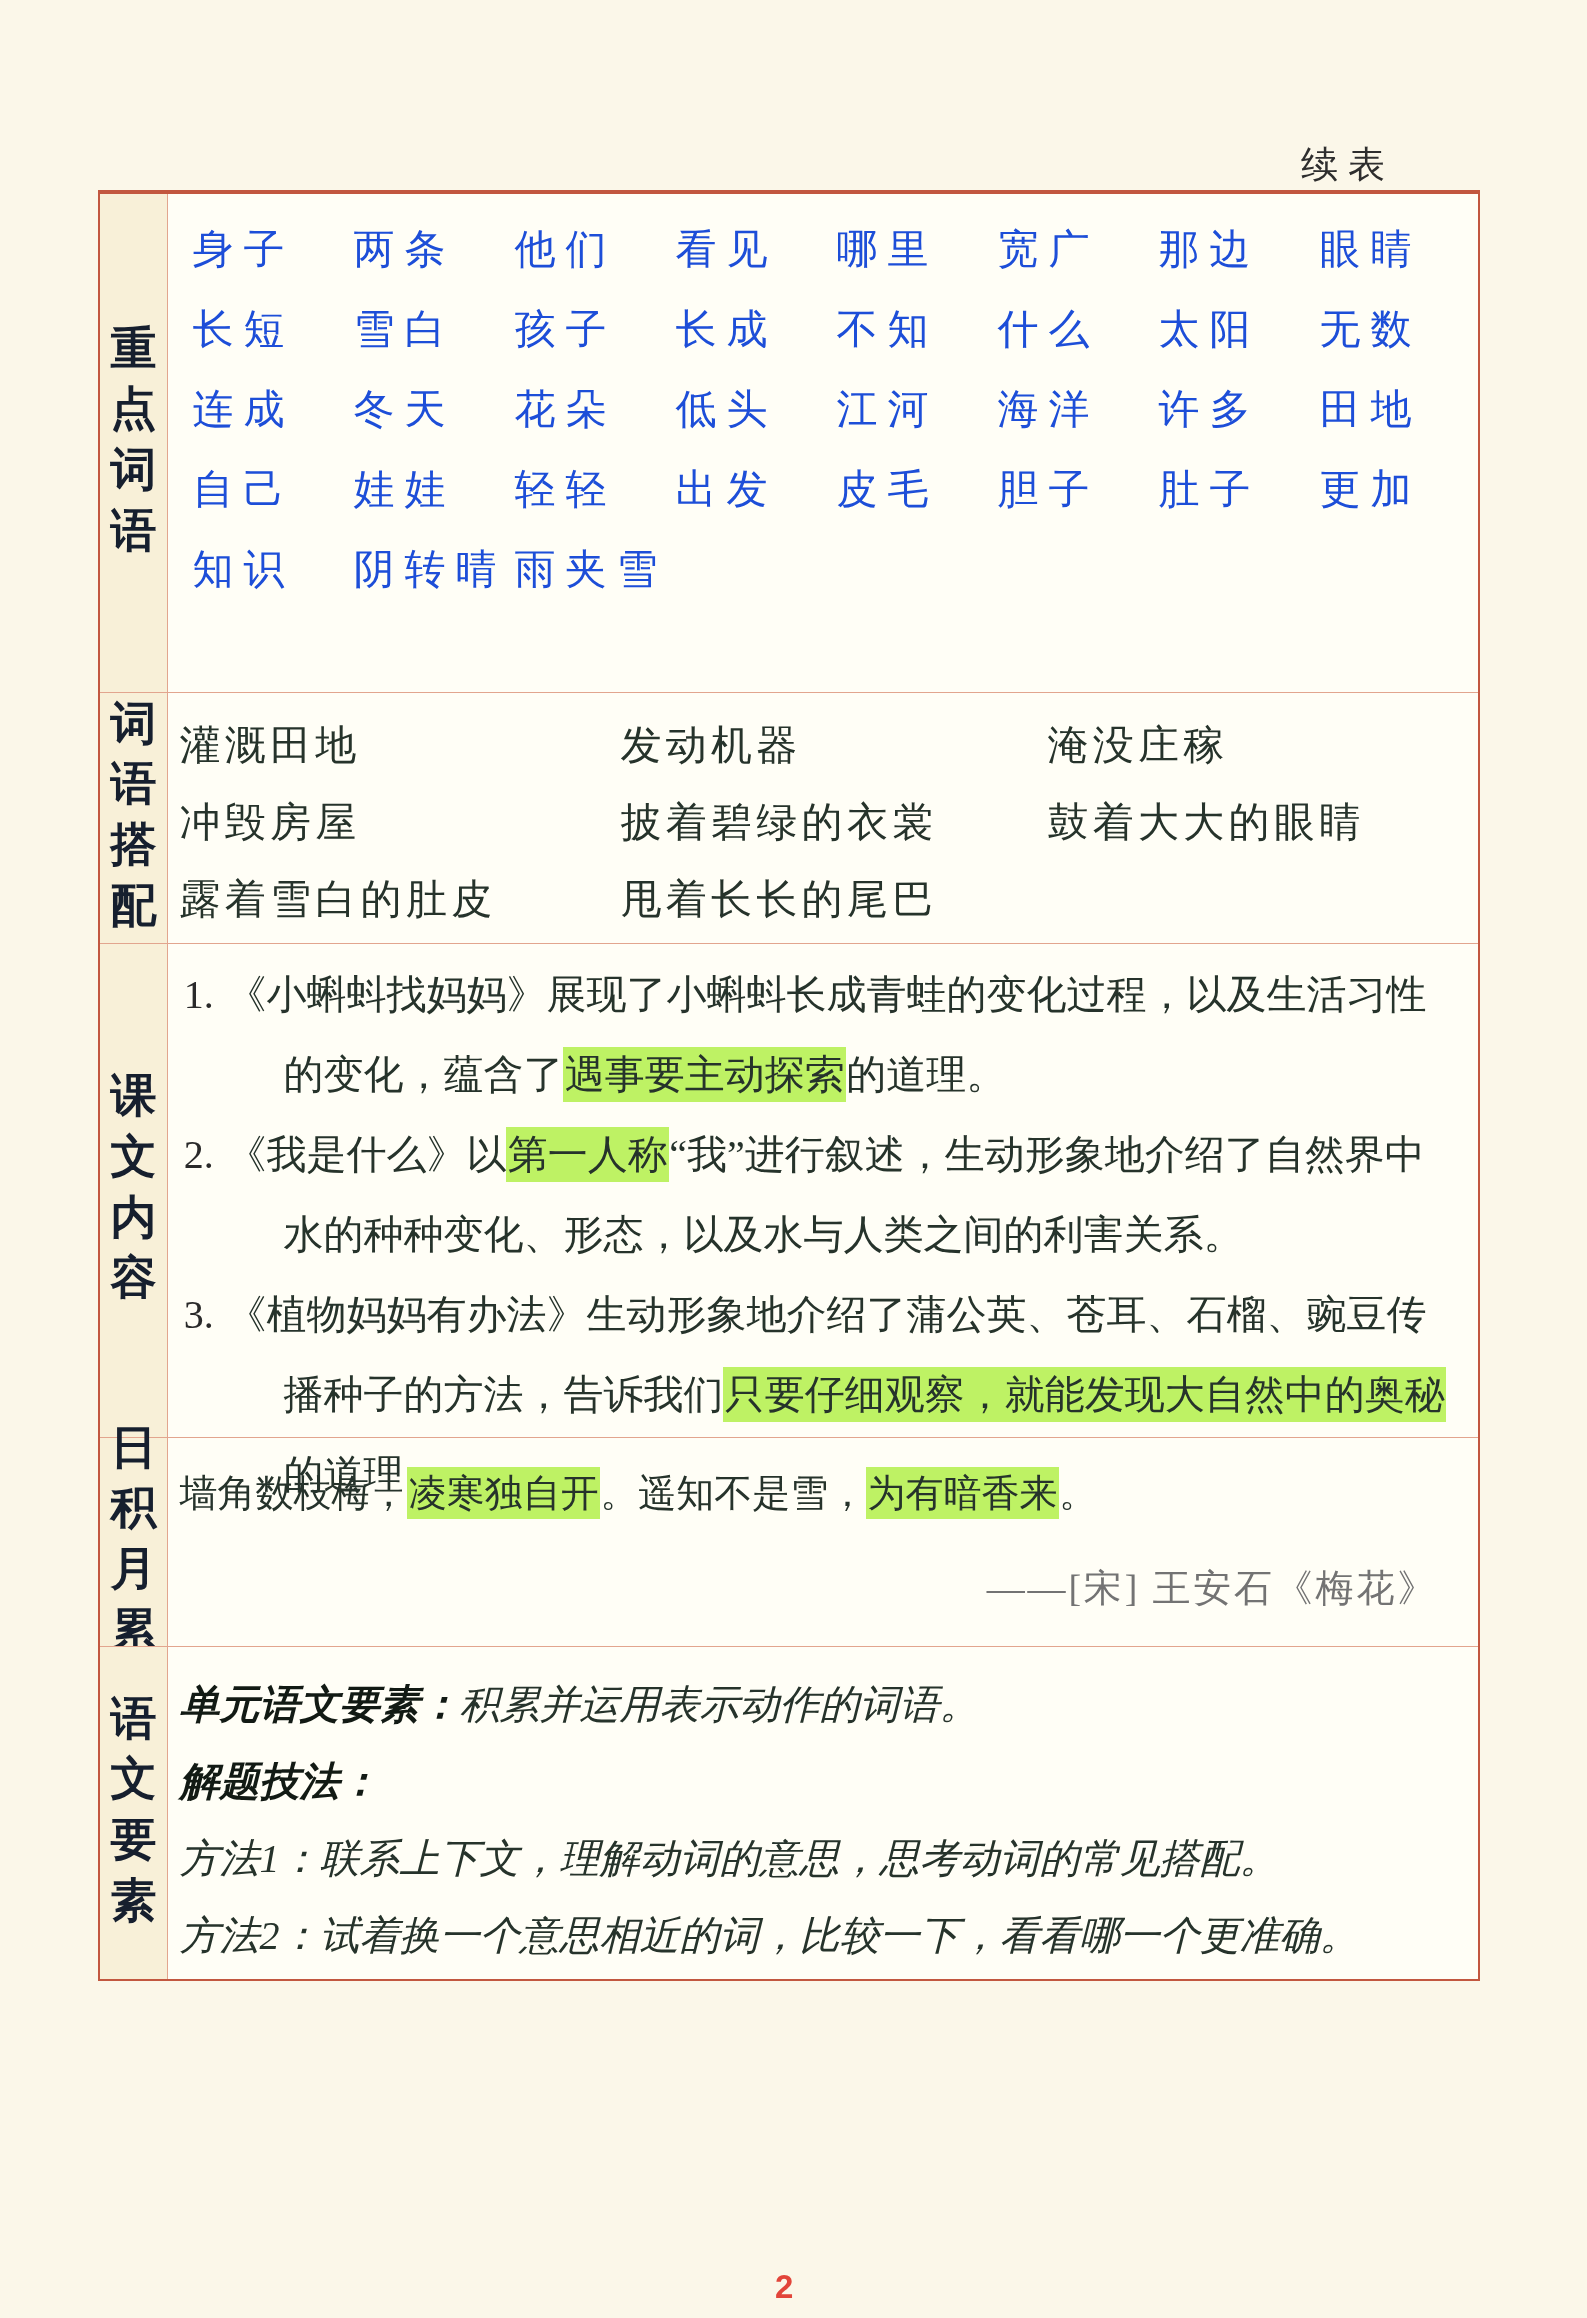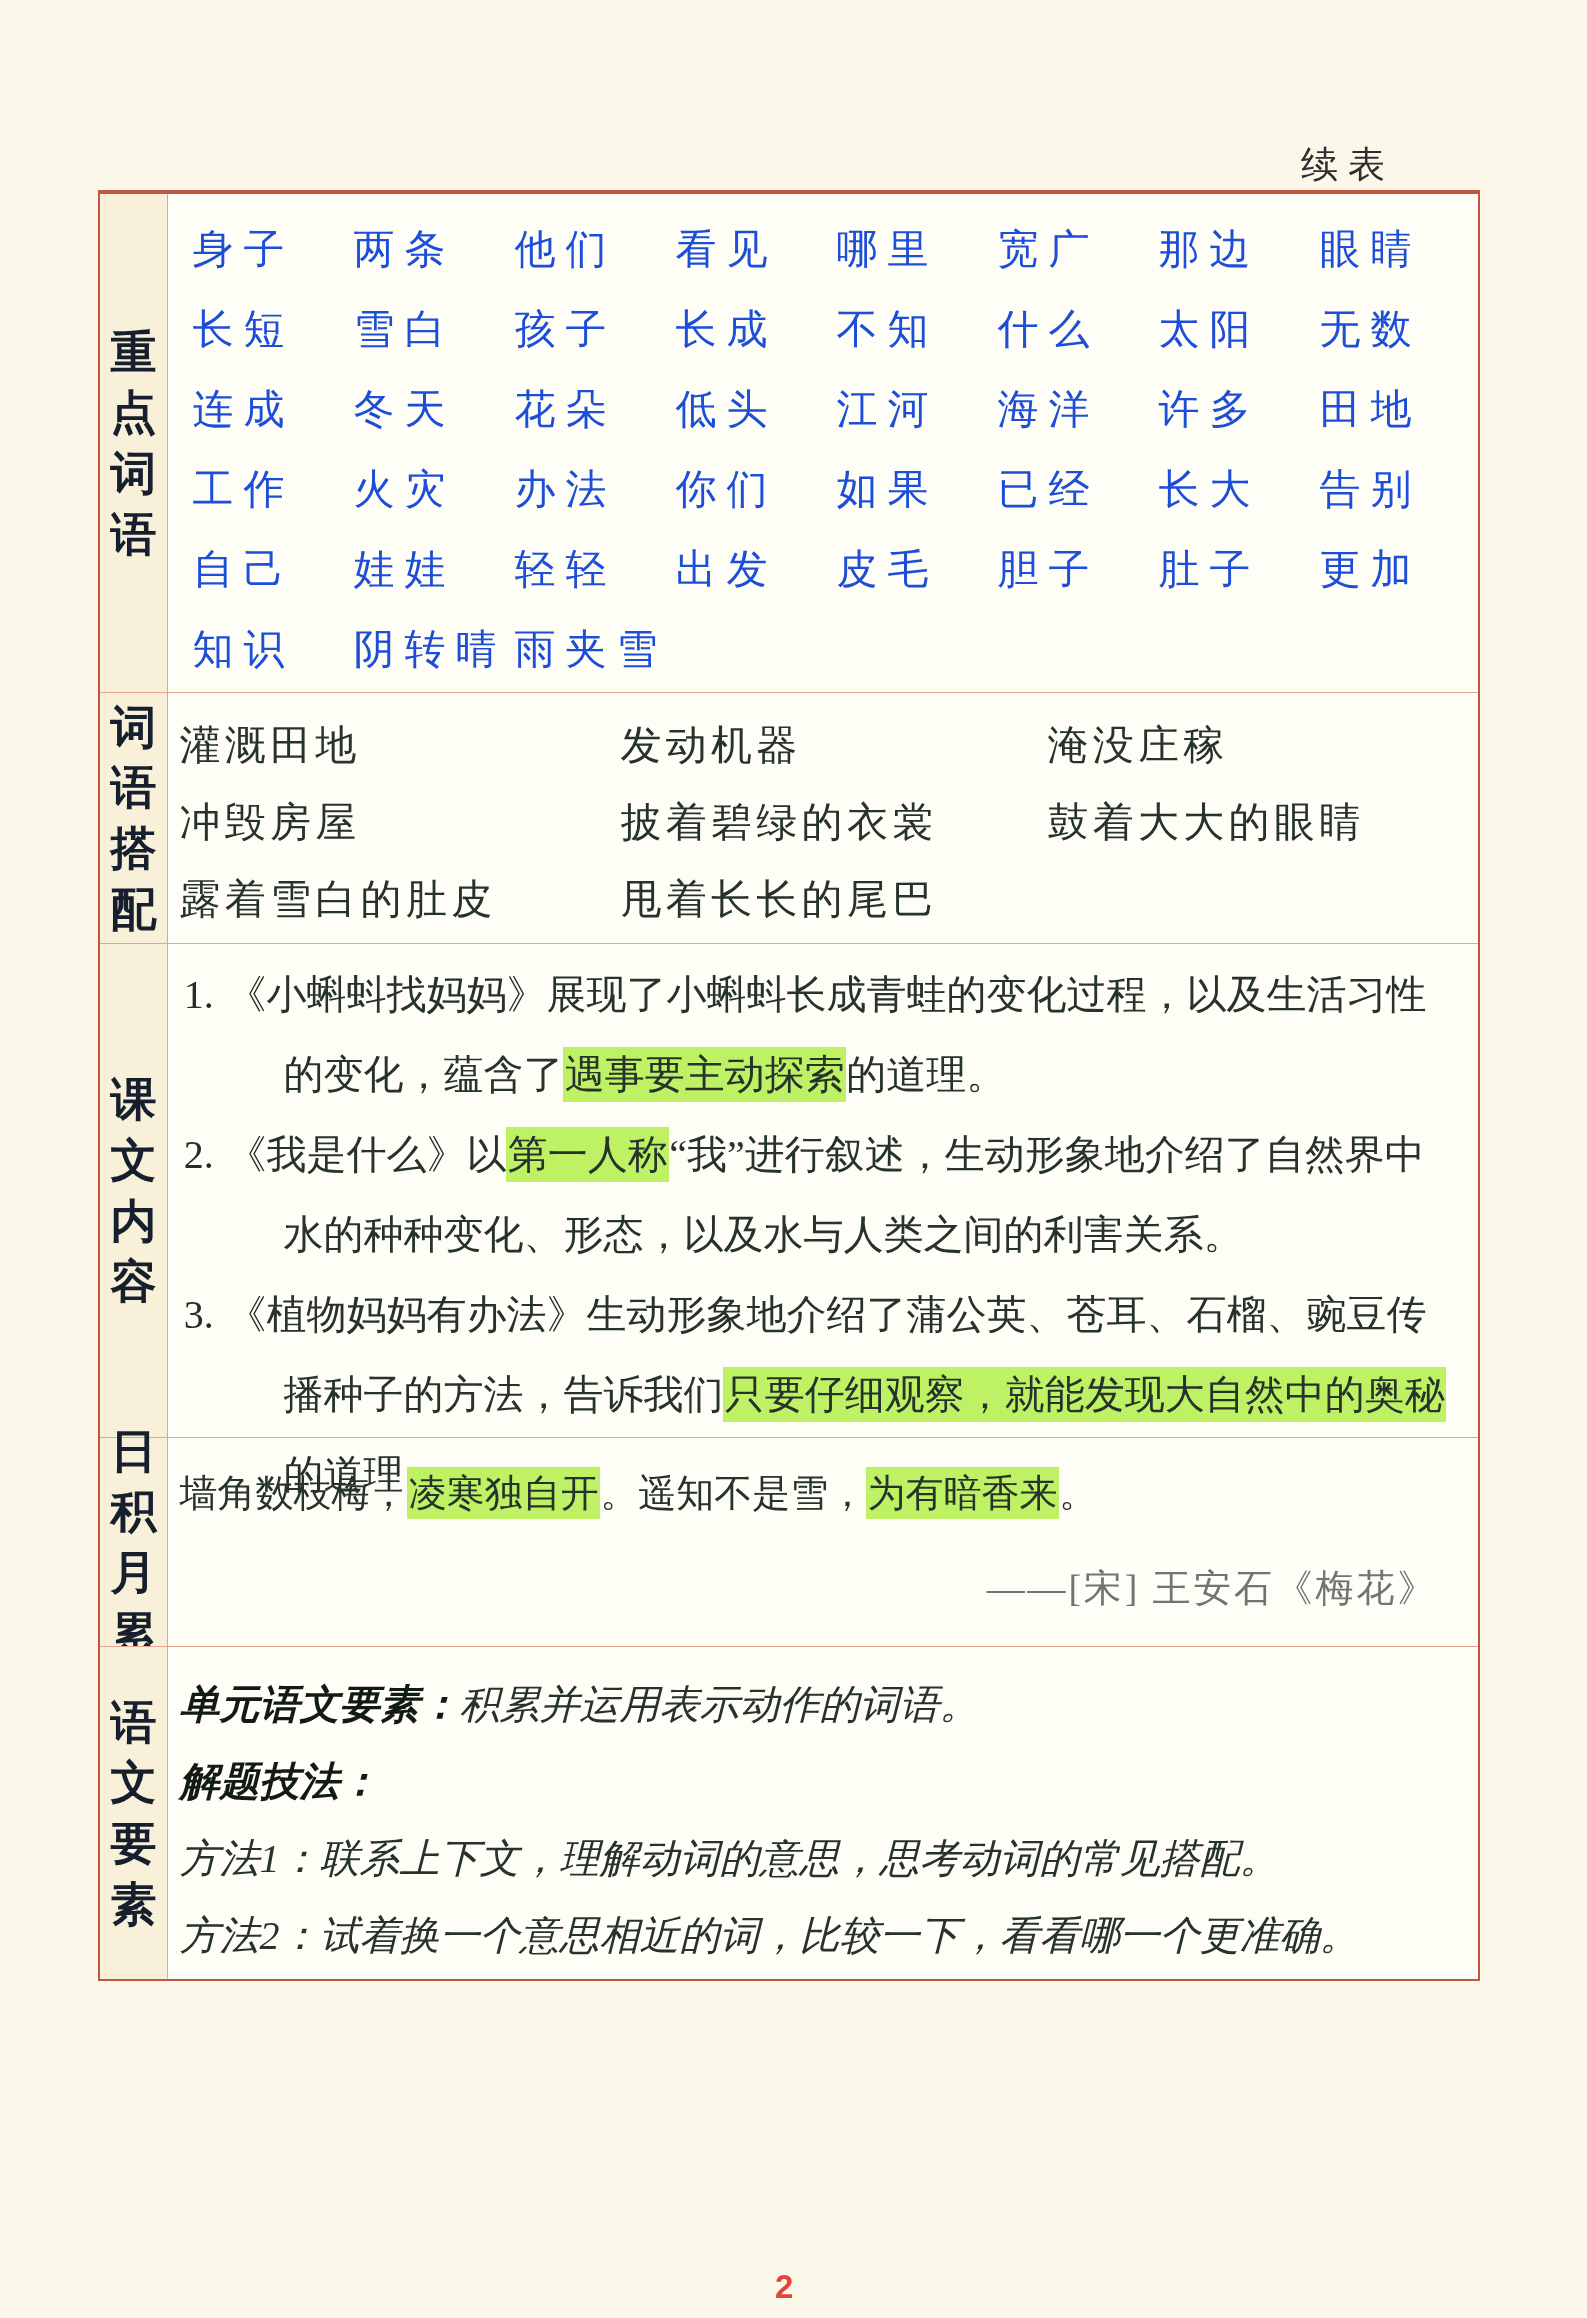--- a/index.html
+++ b/index.html
@@ -25,21 +25,21 @@
     grid-template-columns:68px 1fr;
     grid-template-rows:498px 251px 494px 209px 1fr;
   }
   .hcell {
     background:#f8f0d8;
     border-right:1.4px solid #e2a58e;
     display:flex; align-items:center; justify-content:center;
   }
   .hcell .vtext {
     display:inline-block; width:1em;
-    font-family:Liberation Sans, sans-serif;
+    font-family:Liberation Mono, monospace;
     font-weight:bold; font-size:46px; line-height:1.32;
     color:#161f2e; word-break:break-all; text-align:center;
   }
   .rt { border-top:1.4px solid #e2a58e;align-items:center; }
 
   
   .words-cell { padding:15.7px 0 0 11.4px; }
   .wrow {
     display:grid; grid-template-columns:repeat(8,161px);
     height:80px; align-items:center;
@@ -113,30 +113,20 @@
         <span class="wcell">连成</span>
         <span class="wcell">冬天</span>
         <span class="wcell">花朵</span>
         <span class="wcell">低头</span>
         <span class="wcell">江河</span>
         <span class="wcell">海洋</span>
         <span class="wcell">许多</span>
         <span class="wcell">田地</span>
       </div>
       <div class="wrow">
-        <span class="wcell">工作</span>
-        <span class="wcell">火灾</span>
-        <span class="wcell">办法</span>
-        <span class="wcell">你们</span>
-        <span class="wcell">如果</span>
-        <span class="wcell">已经</span>
-        <span class="wcell">长大</span>
-        <span class="wcell">告别</span>
-      </div>
-      <div class="wrow">
         <span class="wcell">自己</span>
         <span class="wcell">娃娃</span>
         <span class="wcell">轻轻</span>
         <span class="wcell">出发</span>
         <span class="wcell">皮毛</span>
         <span class="wcell">胆子</span>
         <span class="wcell">肚子</span>
         <span class="wcell">更加</span>
       </div>
       <div class="wrow">

